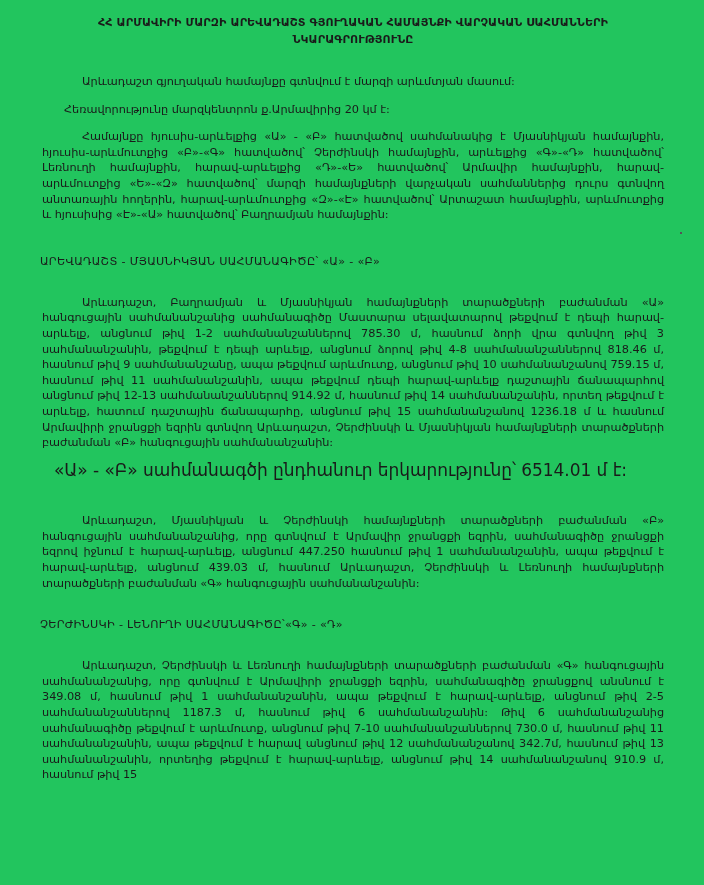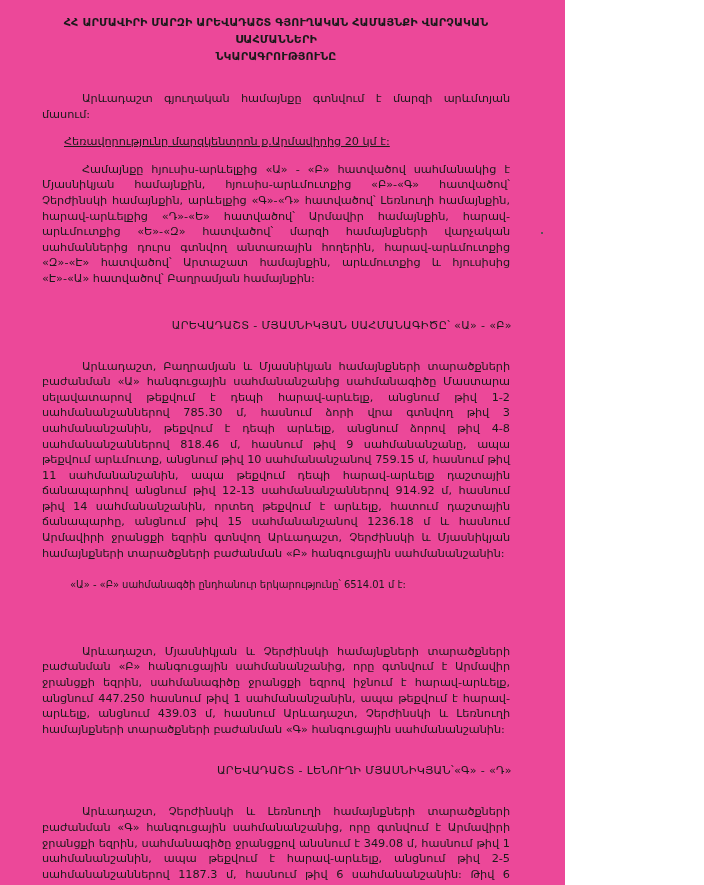--- a/index.html
+++ b/index.html
@@ -9,25 +9,25 @@
     background: #ffffff;
   }
   body {
     width: 704px;
     height: 885px;
     font-family: "DejaVu Sans", "Liberation Sans", sans-serif;
     color: #1a1a1a;
     overflow: hidden;
   }
   .page {
-    width: 565px;
+    width: 704px;
     height: 885px;
     box-sizing: border-box;
-    padding: 14px 43px 0 30px;
-    background: #ec4899;
+    padding: 14px 28px 0 30px;
+    background: #22c55e;
     position: relative;
   }
   .doc-title {
     text-align: center;
     font-size: 11.1px;
     line-height: 17px;
     font-weight: 700;
     letter-spacing: 0.1px;
     margin: 0 6px 0 6px;
   }
@@ -37,39 +37,38 @@
   .para {
     font-size: 11.3px;
     line-height: 15.6px;
     text-align: justify;
     margin: 12px;
     text-indent: 40px;
     letter-spacing: -0.05px;
   }
   .para.small-indent {
     text-indent: 22px;
-    text-decoration: underline;
   }
   .gap-sm { height: 9px; }
   .gap-md { height: 14px; }
   .gap-lg { height: 19px; }
   .section-heading {
-    text-align: right;
+    text-align: left;
     font-size: 11.2px;
     line-height: 15px;
     font-weight: 400;
     letter-spacing: 0.3px;
     margin: 0;
     padding: 0 10px;
   }
   .total-line {
-    font-size: 10px;
+    font-size: 17px;
     line-height: 15.6px;
     text-indent: 24px;
-    margin: 16px;
+    margin: 0;
     letter-spacing: -0.05px;
   }
   .stray-dot {
     position: absolute;
     right: 22px;
     top: 232px;
     width: 2px;
     height: 2px;
     background: #555;
   }
@@ -103,19 +102,19 @@
 
   <div class="gap-sm"></div>
 
 
   <div class="gap-md"></div>
 
   <p class="para">Արևադաշտ, Մյասնիկյան և Չերժինսկի համայնքների տարածքների բաժանման «Բ» հանգուցային սահմանանշանից, որը գտնվում է Արմավիր ջրանցքի եզրին, սահմանագիծը ջրանցքի եզրով իջնում է հարավ-արևելք, անցնում 447.250 հասնում թիվ 1 սահմանանշանին, ապա թեքվում է հարավ-արևելք, անցնում  439.03 մ, հասնում Արևադաշտ, Չերժինսկի և Լեռնուղի համայնքների տարածքների բաժանման «Գ» հանգուցային սահմանանշանին:</p>
 
   <div class="gap-md"></div>
 
-  <h2 class="section-heading">ԱՐԵՎԱԴԱՇՏ - ԼԵՆՈՒՂԻ ՄՅԱՍՆԻԿՅԱՆ՝«Գ» - «Դ»</h2>
+  <h2 class="section-heading">ՉԵՐԺԻՆՍԿԻ - ԼԵՆՈՒՂԻ ՍԱՀՄԱՆԱԳԻԾԸ՝«Գ» - «Դ»</h2>
 
   <div class="gap-md"></div>
 
   <p class="para">Արևադաշտ, Չերժինսկի և Լեռնուղի համայնքների տարածքների բաժանման «Գ» հանգուցային սահմանանշանից, որը գտնվում է Արմավիրի  ջրանցքի եզրին, սահմանագիծը ջրանցքով անսնում է 349.08 մ, հասնում թիվ 1 սահմանանշանին, ապա թեքվում է հարավ-արևելք, անցնում թիվ 2-5 սահմանանշաններով 1187.3 մ, հասնում թիվ 6 սահմանանշանին: Թիվ  6  սահմանանշանից  սահմանագիծը  թեքվում  է  արևմուտք,  անցնում  թիվ  7-10 սահմանանշաններով 730.0 մ, հասնում  թիվ 11 սահմանանշանին, ապա թեքվում է հարավ անցնում թիվ 12 սահմանանշանով 342.7մ, հասնում թիվ 13 սահմանանշանին, որտեղից թեքվում է հարավ-արևելք, անցնում թիվ 14 սահմանանշանով 910.9 մ, հասնում թիվ 15</p>
 
 </div>
 
 </body></html>

